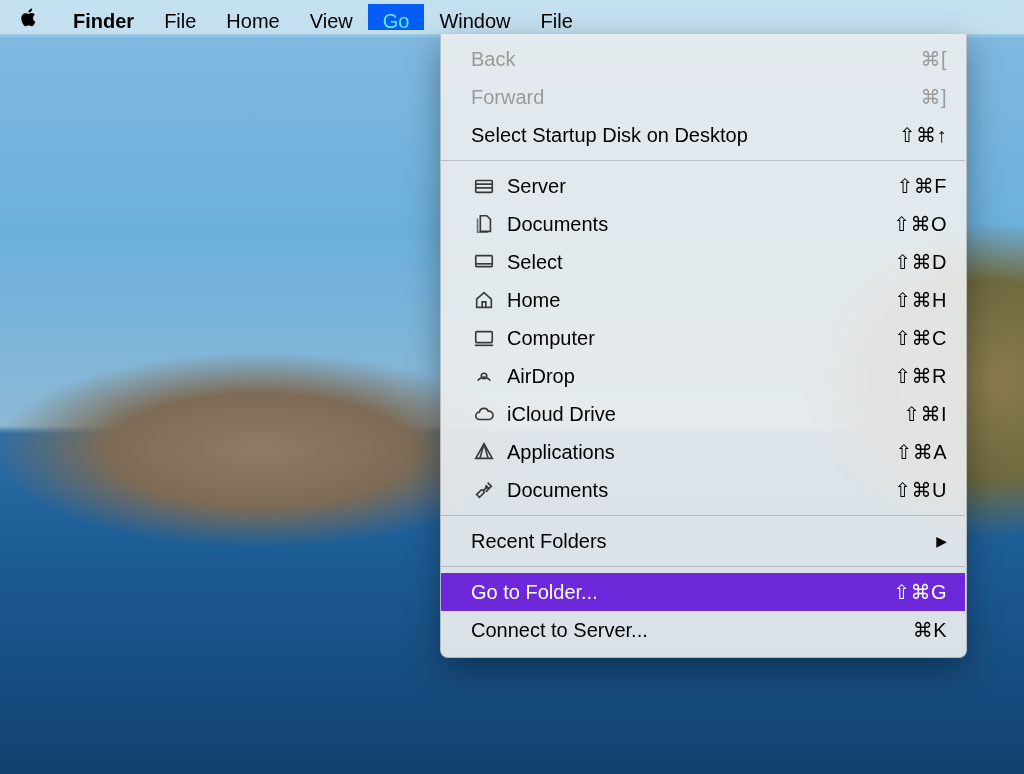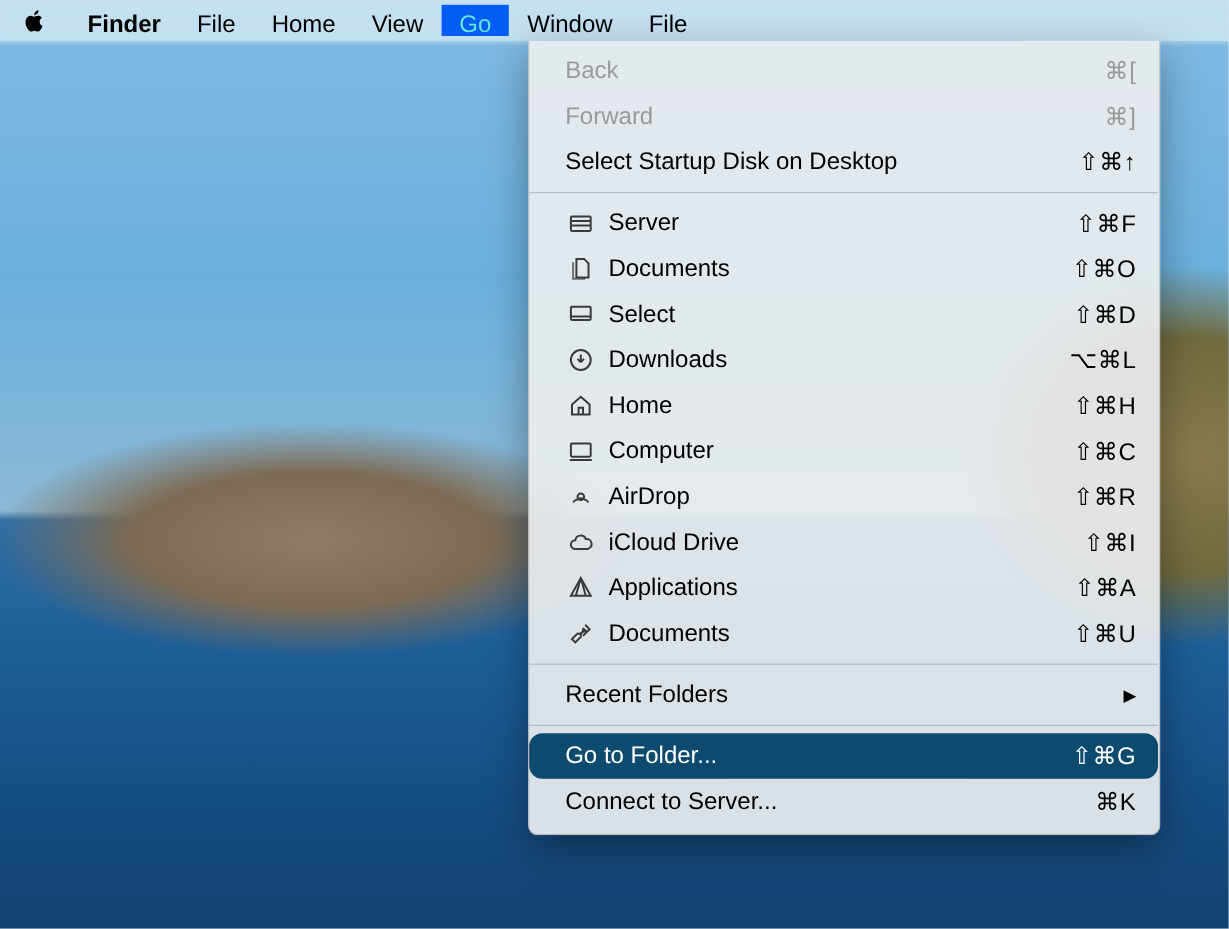--- a/index.html
+++ b/index.html
@@ -53,21 +53,21 @@
     padding: 6px 1px 8px 0;
     font-size: 20px;
     color: #000;
   }
   .menu .row {
     display: flex; align-items: center;
     height: 38px;
     padding: 0 18px 0 30px;
   }
   .menu .row.disabled { color: #9a9a9a; }
-  .menu .row.highlight { background: #0c4a6e; color: #fff; border-radius: 11px; }
+  .menu .row.highlight { background: #6d28d9; color: #fff; }
   .menu .row .icon {
     width: 26px; height: 26px; margin-right: 10px;
     display: inline-flex; align-items: center; justify-content: center;
     color: #3a3a3a;
   }
   .menu .row .label { flex: 0 0 auto; }
   .menu .row .spacer { flex: 1 1 auto; }
   .menu .row .shortcut {
     font-size: 20px; letter-spacing: 0.5px;
     text-align: right; white-space: nowrap;
@@ -152,31 +152,20 @@
       <svg viewBox="0 0 24 24" width="22" height="22" fill="none" stroke="currentColor" stroke-width="1.8">
         <rect x="3" y="5" width="18" height="12" rx="1"></rect>
           <path d="M3 14h18"></path>
       </svg>
     </span>
     <span class="label">Select</span>
     <span class="spacer"></span>
     <span class="shortcut">⇧⌘D</span>
   </div>
 
-  <div class="row">
-    <span class="icon">
-      <svg viewBox="0 0 24 24" width="22" height="22" fill="none" stroke="currentColor" stroke-width="1.8">
-        <circle cx="12" cy="12" r="9"></circle>
-          <path d="M12 7v7m0 0l-3-3m3 3l3-3"></path>
-      </svg>
-    </span>
-    <span class="label">Downloads</span>
-    <span class="spacer"></span>
-    <span class="shortcut">⌥⌘L</span>
-  </div>
 
   <div class="row">
     <span class="icon">
       <svg viewBox="0 0 24 24" width="22" height="22" fill="none" stroke="currentColor" stroke-width="1.8">
         <path d="M4 11l8-7 8 7v9H4z"></path>
           <path d="M10 20v-6h4v6"></path>
       </svg>
     </span>
     <span class="label">Home</span>
     <span class="spacer"></span>

